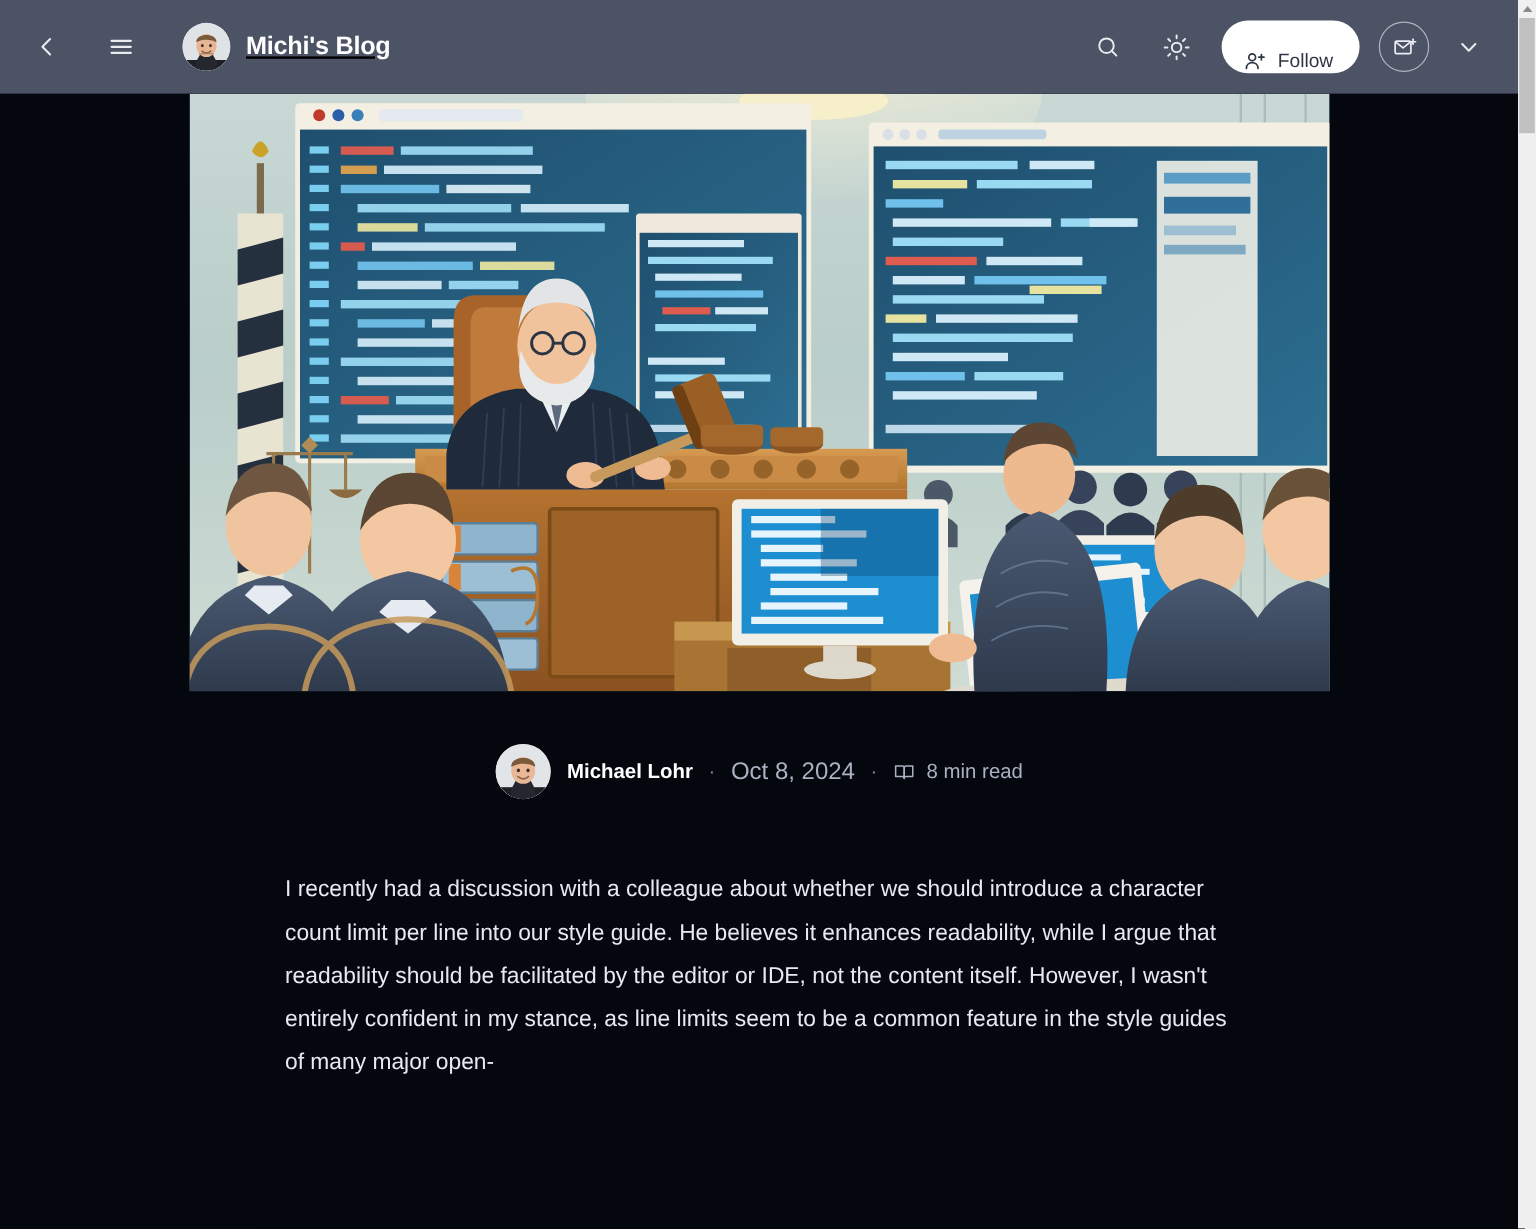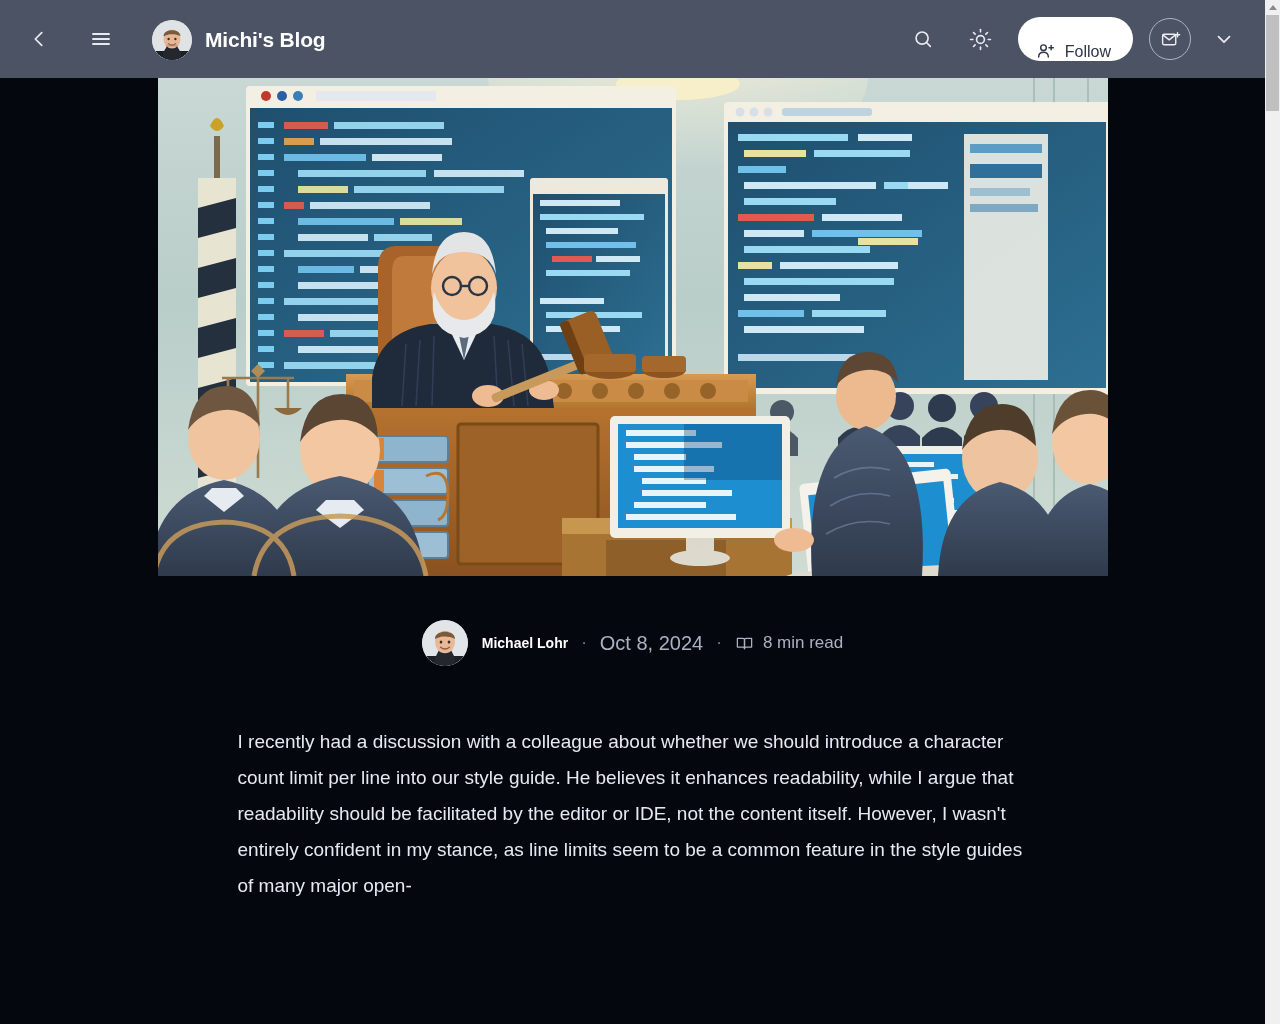--- a/index.html
+++ b/index.html
@@ -33,21 +33,21 @@
     position: absolute;
     top: 0; left: 0;
     width: 1265px;
     height: 78px;
     background: #4b5364;
     display: flex;
     align-items: center;
     padding: 0 20px 0 18px;
     z-index: 20;
   }
-  .hdr-left { display: flex; align-items: flex-end; gap: 12px; }
+  .hdr-left { display: flex; align-items: center; gap: 12px; text-decoration: underline; }
   .icon-btn {
     width: 42px; height: 42px;
     display: flex; align-items: center; justify-content: center;
     border-radius: 8px;
     cursor: pointer;
     color: #e8eaf0;
     background: transparent;
     border: none;
     flex: none;
   }
@@ -149,21 +149,21 @@
     width: 46px; height: 46px;
     border-radius: 50%;
     overflow: hidden;
     background: #d8dce1;
     position: relative;
     flex: none;
     margin-right: 14px;
   }
   .byline-author {
     color: #ffffff;
-    font-size: 14px;
+    font-size: 17px;
     font-weight: 700;
     cursor: pointer;
   }
   .byline-sep { color: #7e8596; font-size: 17px; margin: 0 13px; }
   .byline-date { color: #aab1c0; font-size: 20px; }
   .byline-read {
     color: #aab1c0; font-size: 17px;
     display: inline-flex; align-items: flex-end; gap: 9px;
   }
 

